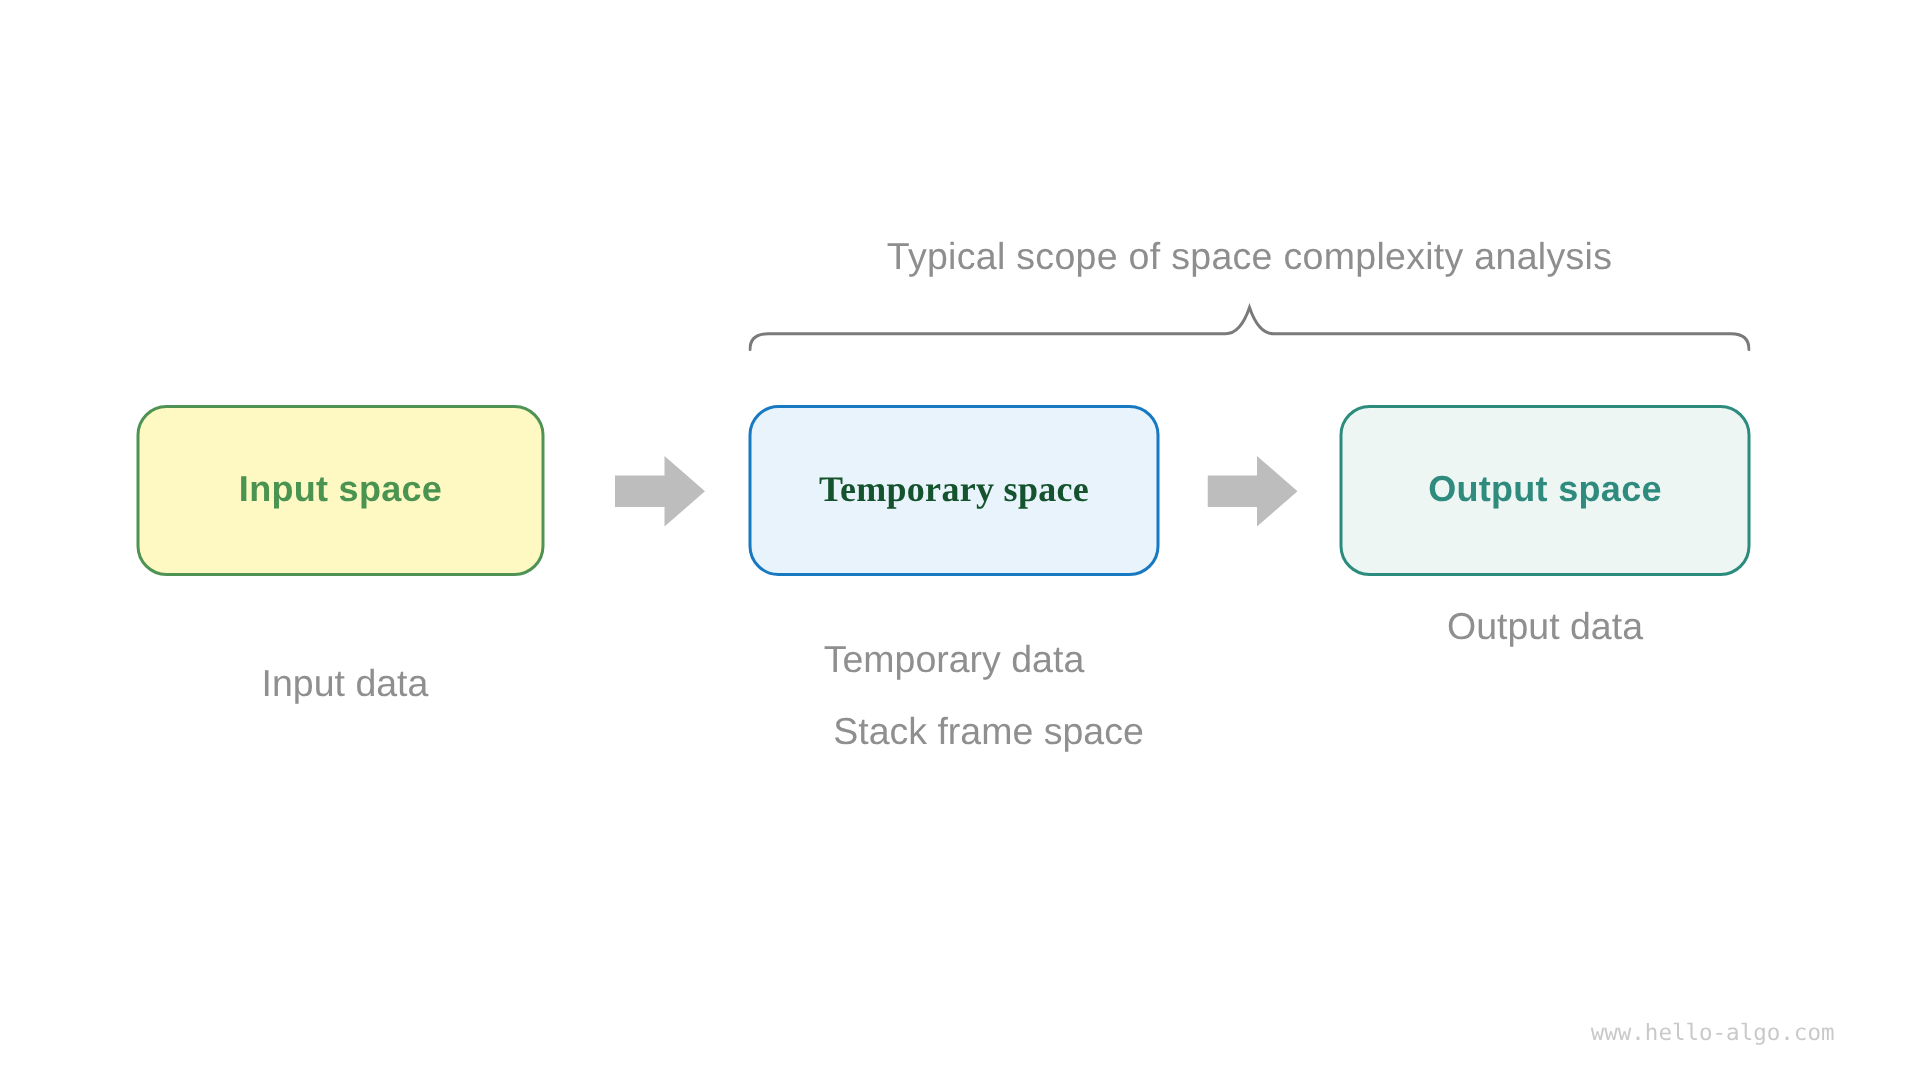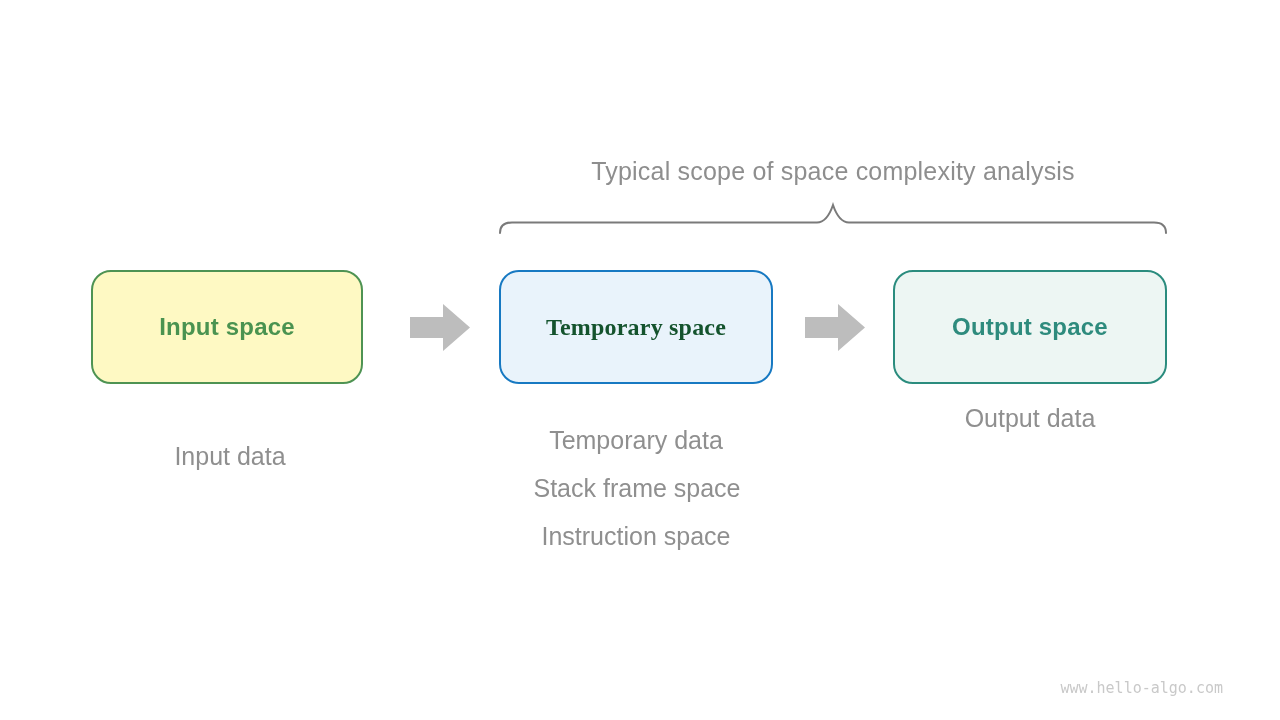--- a/index.html
+++ b/index.html
@@ -65,21 +65,21 @@
   .arrow-2 { left: 805px; }
   .sub-label {
     position: absolute;
     text-align: center;
     font-size: 25px;
     line-height: 30px;
     color: #8f8f8f;
   }
   .sub-input  { left: 94px; width: 272px; top: 425px; margin-top: 16px; }
   .sub-temp-1 { left: 499px; width: 274px; top: 425px; }
-  .sub-temp-2 { left: 500px; width: 274px; top: 473px; }
+  .sub-temp-2 { left: 522px; width: 274px; top: 473px; }
   .sub-temp-3 { left: 499px; width: 274px; top: 521px; }
   .sub-output { left: 893px; width: 274px; top: 403px; }
   .watermark {
     position: absolute;
     right: 57px;
     top: 679px;
     font-family: "DejaVu Sans Mono", monospace;
     font-size: 15px;
     color: #c9c9c9;
   }
@@ -114,19 +114,18 @@
   <div class="box box-output">
     <span class="box-label">Output space</span>
   </div>
 
   <div class="sub-label sub-input">Input data</div>
 
   <div class="sub-label sub-temp-1">Temporary data</div>
 
   <div class="sub-label sub-temp-2">Stack frame space</div>
 
-  <div class="sub-label sub-temp-3">Instruction space</div>
 
   <div class="sub-label sub-output">Output data</div>
 
   <div class="watermark">www.hello-algo.com</div>
 
 </div>
 
 </body></html>

